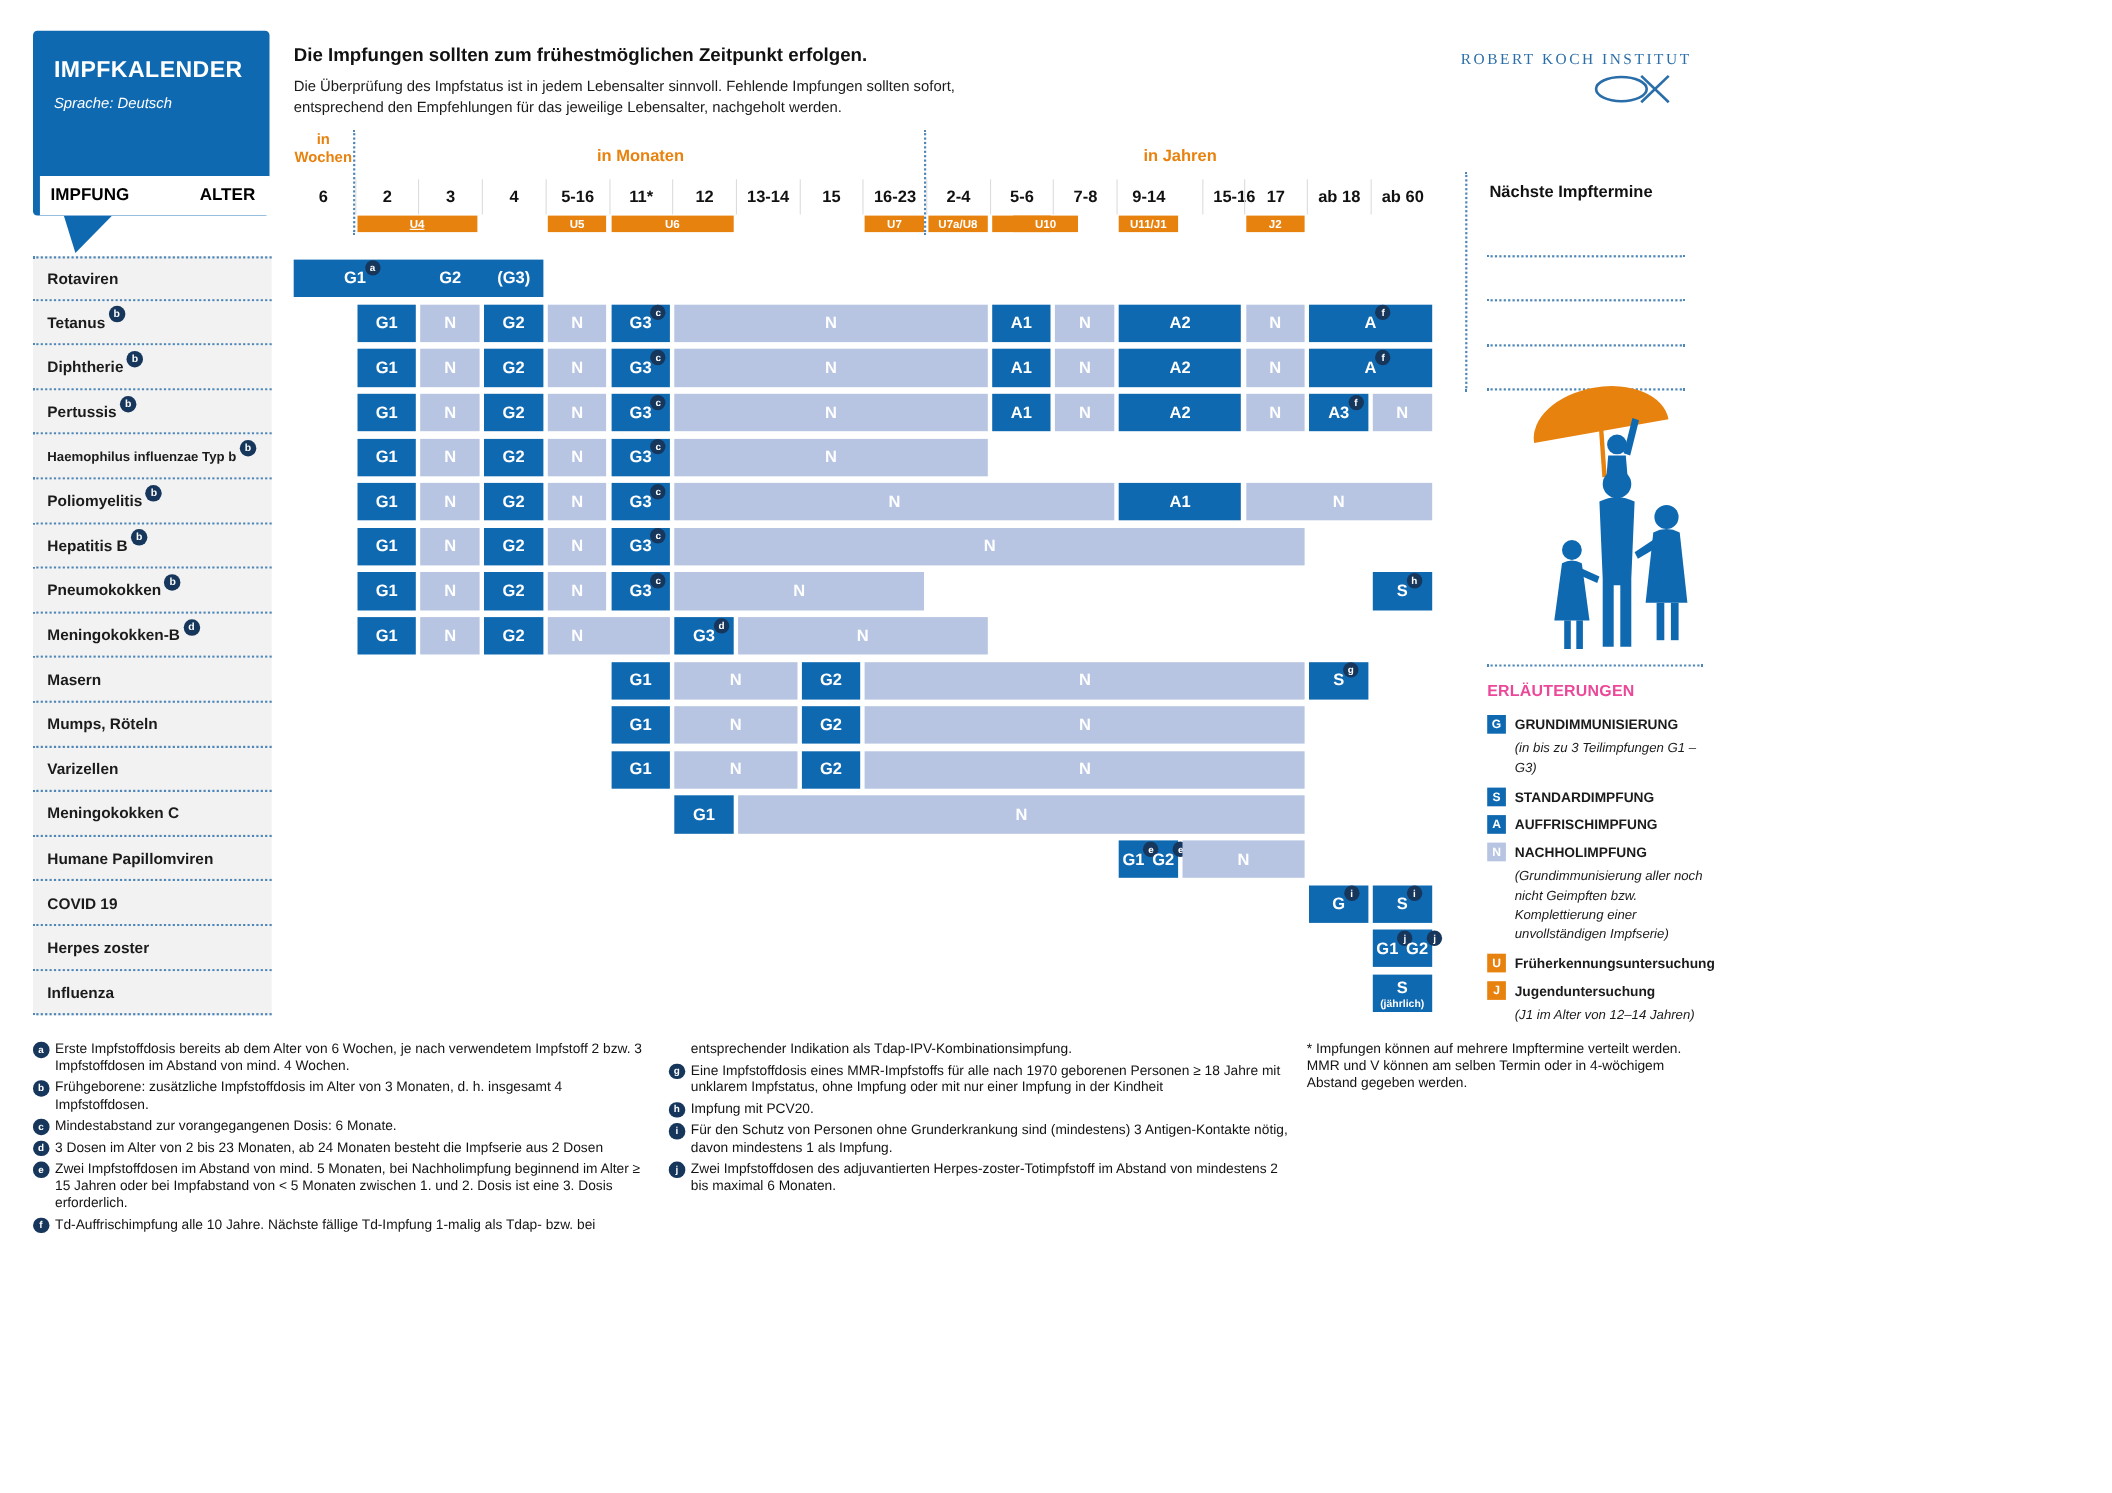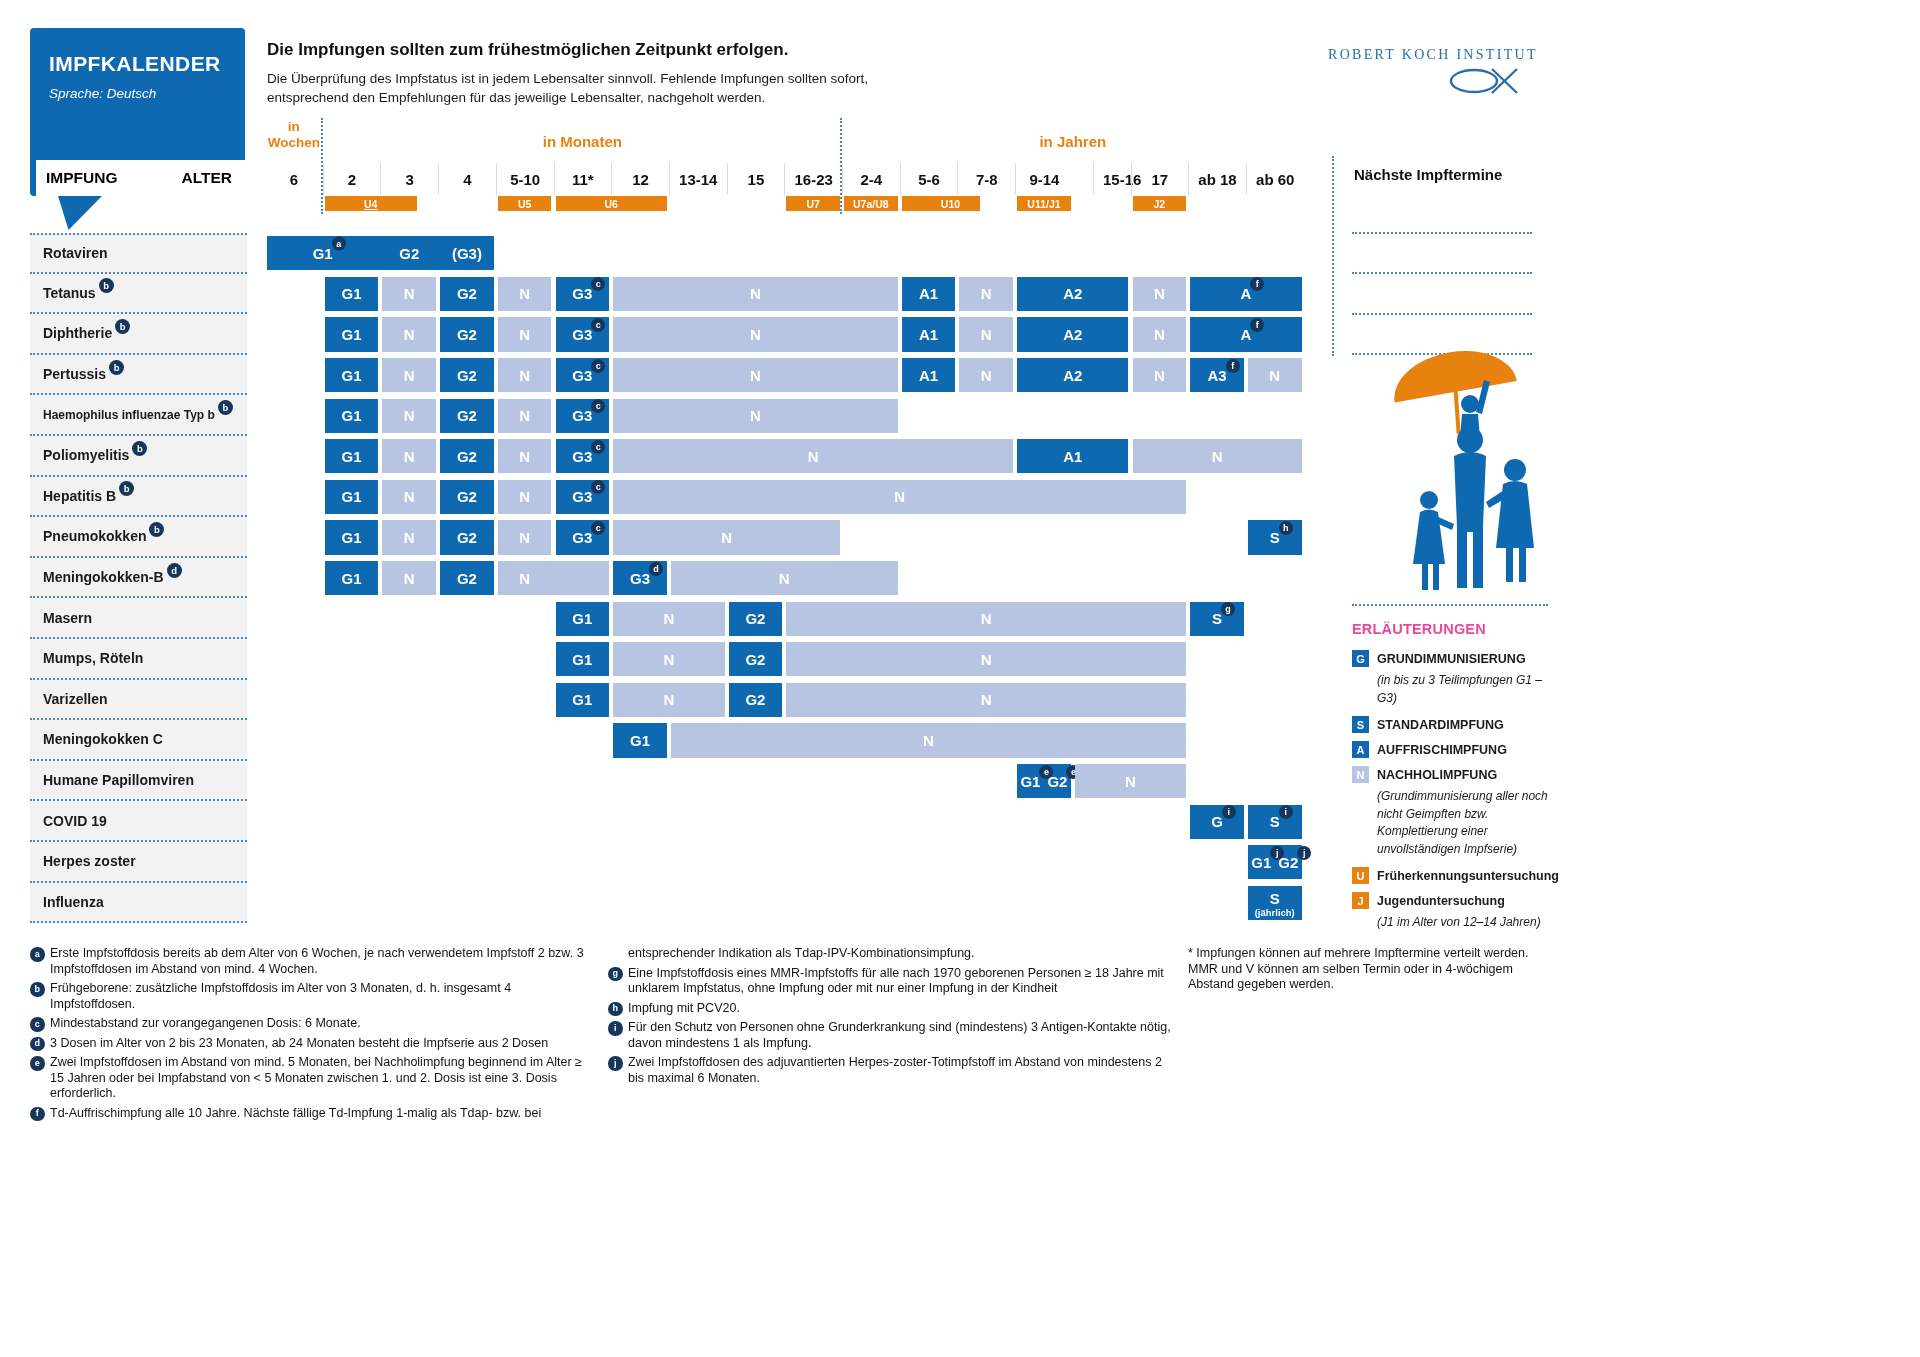--- a/index.html
+++ b/index.html
@@ -137,35 +137,35 @@
   <div class="vline" style="left:1332px;top:156px;height:200px"></div>
 
   <div id="chart">
       <div class="scale-label two-line" style="left: 265px; width: 57.7px;">in Wochen</div>
       <div class="scale-label" style="left: 322.7px; width: 519.3px;">in Monaten</div>
       <div class="scale-label" style="left: 842px; width: 461.6px;">in Jahren</div>
       <div class="age-cell first" style="left: 265px; width: 57.7px;">6</div>
       <div class="age-cell" style="left: 322.7px; width: 57.7px;">2</div>
       <div class="age-cell" style="left: 380.4px; width: 57.7px;">3</div>
       <div class="age-cell" style="left: 438.1px; width: 57.7px;">4</div>
-      <div class="age-cell" style="left: 495.8px; width: 57.7px;">5-10</div>
+      <div class="age-cell" style="left: 495.8px; width: 57.7px;">5-16</div>
       <div class="age-cell" style="left: 553.5px; width: 57.7px;">11*</div>
       <div class="age-cell" style="left: 611.2px; width: 57.7px;">12</div>
       <div class="age-cell" style="left: 668.9px; width: 57.7px;">13-14</div>
       <div class="age-cell" style="left: 726.6px; width: 57.7px;">15</div>
       <div class="age-cell" style="left: 784.3px; width: 57.7px;">16-23</div>
       <div class="age-cell" style="left: 842px; width: 57.7px;">2-4</div>
       <div class="age-cell" style="left: 899.7px; width: 57.7px;">5-6</div>
       <div class="age-cell" style="left: 957.4px; width: 57.7px;">7-8</div>
       <div class="age-cell" style="left: 1015.1px; width: 57.7px;">9-14</div>
       <div class="age-cell" style="left: 1072.8px; width: 57.7px; margin-left: 20px;">15-16</div>
       <div class="age-cell" style="left: 1130.5px; width: 57.7px;">17</div>
       <div class="age-cell" style="left: 1188.2px; width: 57.7px;">ab 18</div>
       <div class="age-cell" style="left: 1245.9px; width: 57.7px;">ab 60</div>
-      <div class="u-badge" style="left: 324.7px; width: 92px; text-decoration: underline;">U4</div>
+      <div class="u-badge" style="left: 324.7px; width: 109px; text-decoration: underline;">U4</div>
       <div class="u-badge" style="left: 497.8px; width: 53.7px;">U5</div>
       <div class="u-badge" style="left: 555.5px; width: 111.4px;">U6</div>
       <div class="u-badge" style="left: 786.3px; width: 53.7px;">U7</div>
       <div class="u-badge" style="left: 844px; width: 53.7px;">U7a/U8</div>
       <div class="u-badge" style="left: 901.7px; width: 53.7px;">U9</div>
       <div class="u-badge" style="left: 921px; width: 59px;">U10</div>
       <div class="u-badge" style="left: 1017.1px; width: 53.7px;">U11/J1</div>
       <div class="u-badge" style="left: 1132.5px; width: 53.7px;">J2</div>
       <div class="row-label first" style="top: 233px;">
         <span>Rotaviren</span>

